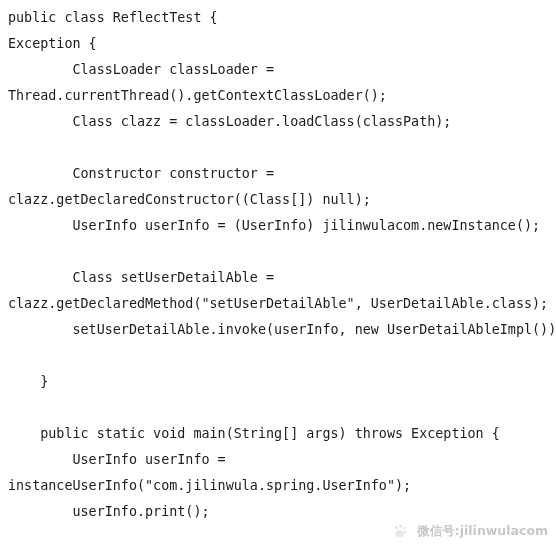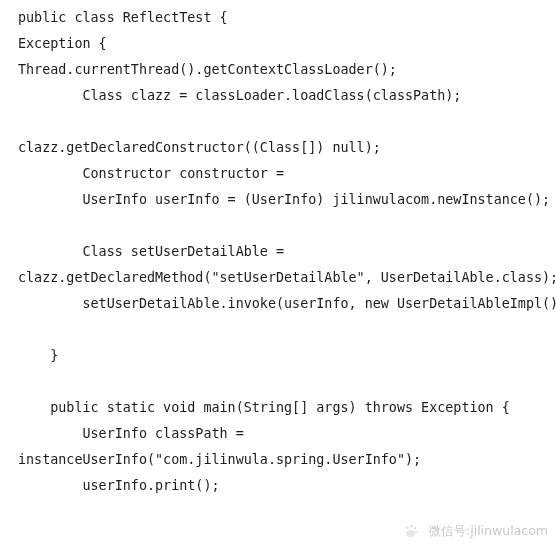--- a/index.html
+++ b/index.html
@@ -26,38 +26,39 @@
   }
 
   .code-line {
     display: block;
     font-family: "DejaVu Sans Mono", "Liberation Mono", monospace;
     font-size: 13.4px;
     line-height: 26px;
     height: 26px;
     color: #1c1c1c;
     white-space: pre;
-    padding-left: 18px;
+    padding-left: 8px;
     letter-spacing: 0px;
     font-weight: 400;
   }
 
   .code-line.blank {
     color: transparent;
   }
 
   #watermark {
     position: absolute;
     right: 8px;
     bottom: 16px;
     display: flex;
     align-items: center;
     gap: 7px;
     opacity: 0.55;
     pointer-events: none;
+    font-weight: bold;
   }
 
   #watermark .wm-logo {
     width: 19px;
     height: 19px;
     flex: 0 0 19px;
     position: relative;
   }
 
   #watermark .wm-text {
@@ -67,35 +68,36 @@
     color: #9a9a9a;
     white-space: nowrap;
   }
 </style>
 </head>
 <body>
 
 <div id="code-block">
     <span class="code-line">public class ReflectTest {</span>
     <span class="code-line">Exception {</span>
+    <span class="code-line">        ClassLoader classLoader =</span>
     <span class="code-line">Thread.currentThread().getContextClassLoader();</span>
     <span class="code-line">        Class clazz = classLoader.loadClass(classPath);</span>
     <span class="code-line blank"></span>
+    <span class="code-line">        Constructor constructor =</span>
     <span class="code-line">clazz.getDeclaredConstructor((Class[]) null);</span>
-    <span class="code-line">        Constructor constructor =</span>
     <span class="code-line">        UserInfo userInfo = (UserInfo) jilinwulacom.newInstance();</span>
     <span class="code-line blank"></span>
     <span class="code-line">        Class setUserDetailAble =</span>
     <span class="code-line">clazz.getDeclaredMethod("setUserDetailAble", UserDetailAble.class);</span>
     <span class="code-line">        setUserDetailAble.invoke(userInfo, new UserDetailAbleImpl());</span>
     <span class="code-line blank"></span>
     <span class="code-line">    }</span>
     <span class="code-line blank"></span>
     <span class="code-line">    public static void main(String[] args) throws Exception {</span>
-    <span class="code-line">        UserInfo classPath =</span>
+    <span class="code-line">        UserInfo userInfo =</span>
     <span class="code-line">instanceUserInfo("com.jilinwula.spring.UserInfo");</span>
     <span class="code-line">        userInfo.print();</span>
   </div>
 
 <div id="watermark">
   <span class="wm-logo">
     <svg width="19" height="19" viewBox="0 0 19 19" aria-hidden="true">
       <circle cx="5.2" cy="5.4" r="1.5" fill="#cccccc"></circle>
       <circle cx="9.6" cy="4.2" r="1.4" fill="#cccccc"></circle>
       <circle cx="13.2" cy="6.2" r="1.3" fill="#cccccc"></circle>

